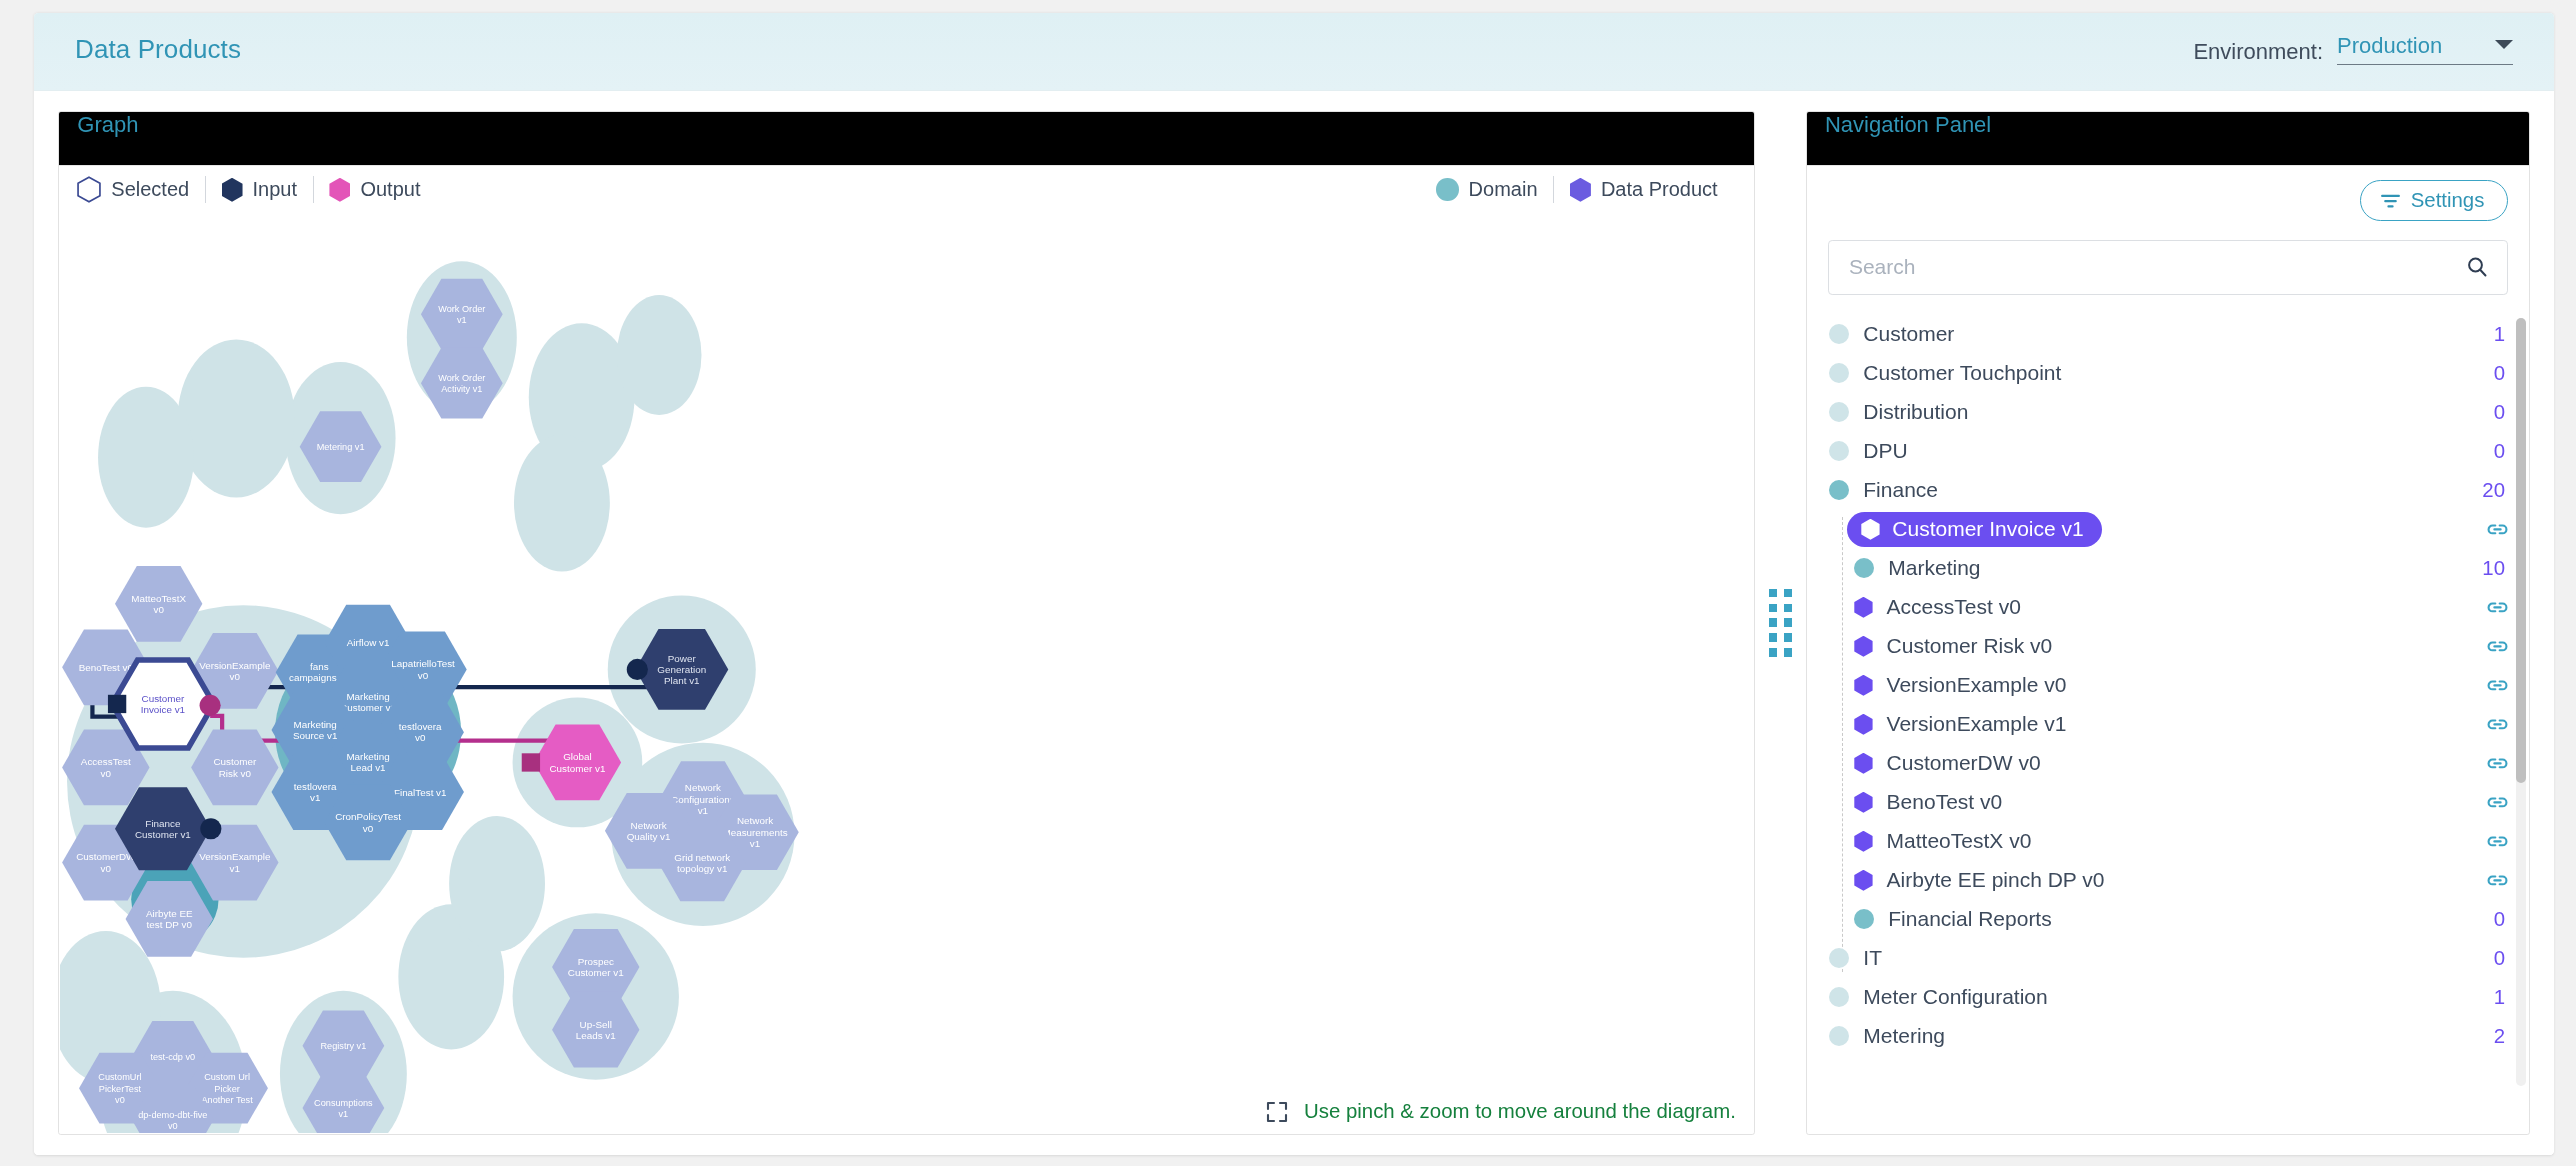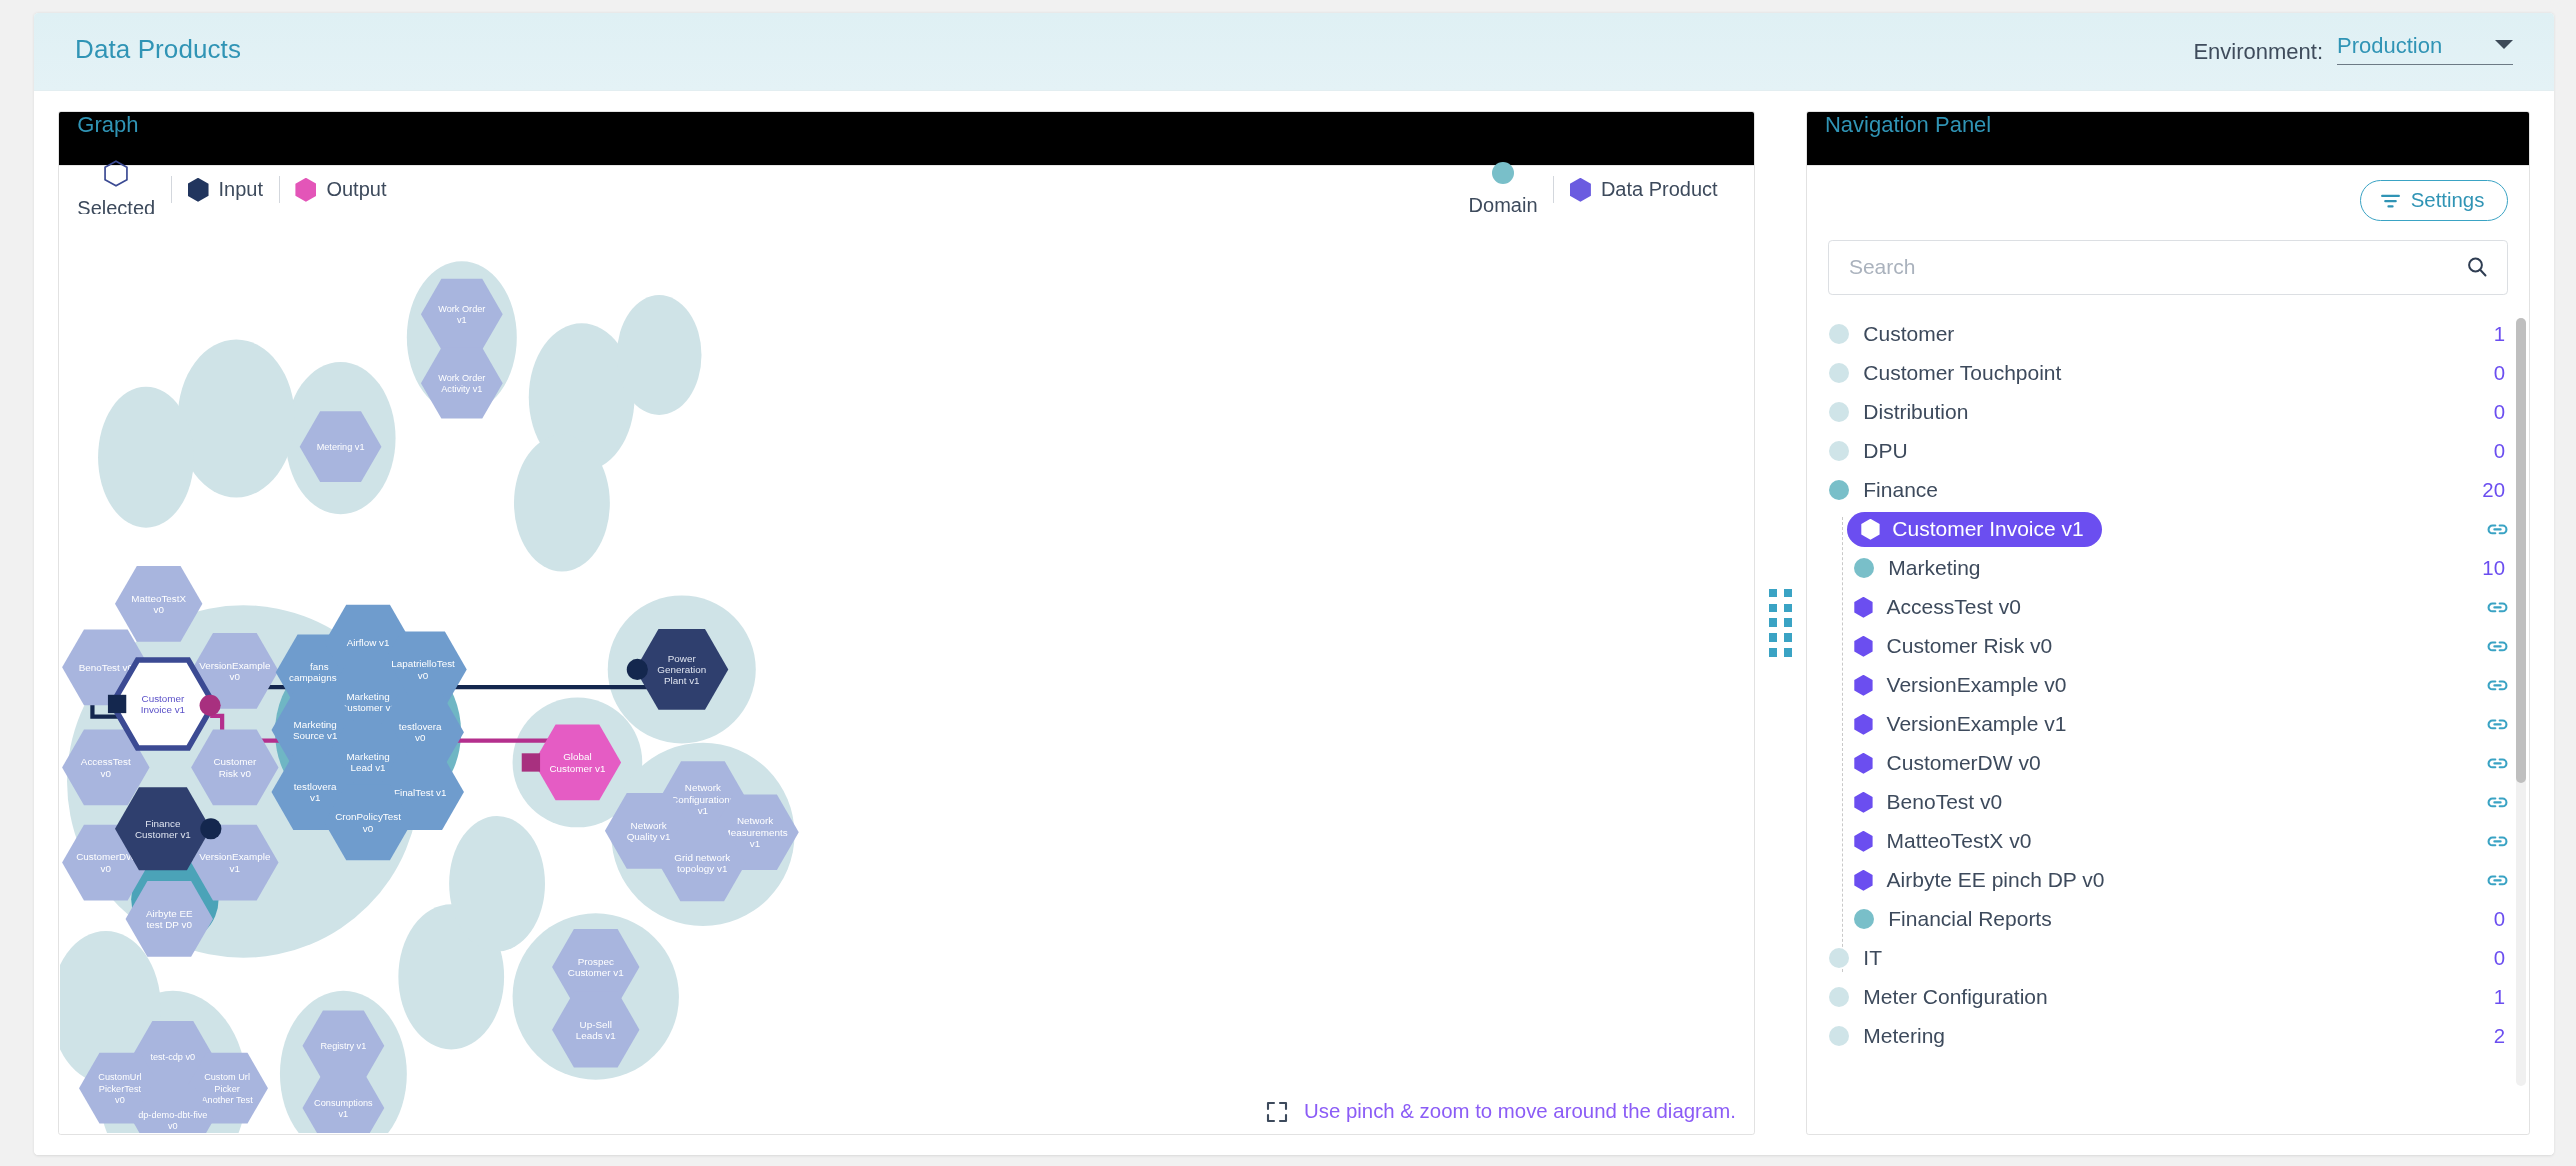--- a/index.html
+++ b/index.html
@@ -76,36 +76,36 @@
   
   .graph-panel { width: 1715px; height: 1024px; }
   .legend-bar {
     position: absolute; left: 0; right: 0; top: 54px; height: 48px;
     display: flex; align-items: center;
     padding: 0 21px 0 18.3px;
   }
   .legend-group { display: flex; align-items: center; }
   .legend-group.right { margin-left: auto; }
   .legend-item { display: flex; align-items: center; gap: 10px; padding: 0 15.5px; }
-  .legend-item:first-child { padding-left: 0; flex-direction: column; }
+  .legend-item:first-child { padding-left: 0; }
   .legend-sep { width: 1.4px; height: 27px; background: #d3d7dd; }
   .legend-text { font-size: 20px; color: #3d4a5c; }
   .hexi { width: 21px; height: 24px; clip-path: polygon(50% 0,100% 25%,100% 75%,50% 100%,0 75%,0 25%); }
   .hex-outline-svg { display:block; }
   .dot-c { width: 22.6px; height: 22.6px; border-radius: 50%; }
 
   .graph-canvas {
     position: absolute; left: 0.7px; right: 0.7px; top: 102px; bottom: 0.7px;
     overflow: hidden; background: #fff;
   }
   .graph-canvas svg { display: block; }
   .hint {
     position: absolute; right: 18.3px; bottom: 10px;
     display: flex; align-items: center; gap: 15.5px;
-    font-size: 20.4px; color: #8b5cf6;
+    font-size: 20.4px; color: #15803d;
   }
   .hint svg { display: block; }
 
   
   .divider {
     width: 51px; height: 1024px;
     display: flex; align-items: center; justify-content: center;
   }
   .grip { display: grid; grid-template-columns: 8.5px 8.5px; gap: 6.3px; }
   .grip i { display: block; width: 8.5px; height: 8.5px; background: #3aa3c4; }

